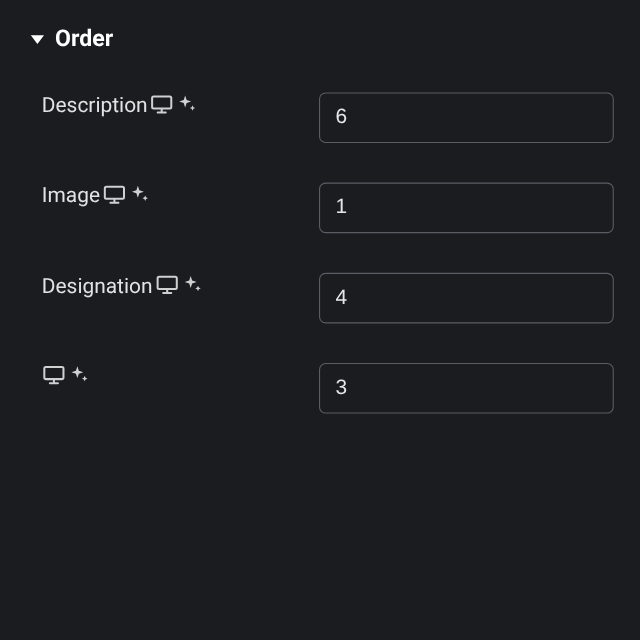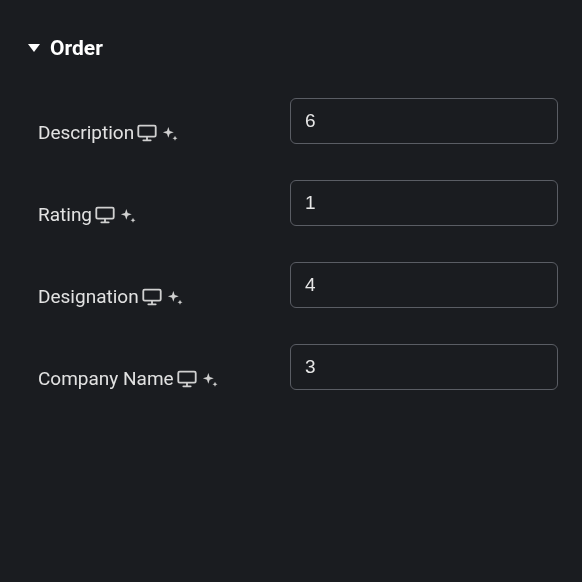--- a/index.html
+++ b/index.html
@@ -9,42 +9,41 @@
     font-family: -apple-system, BlinkMacSystemFont, "Segoe UI", Roboto, Helvetica, Arial, sans-serif;
     color: #e6e6e6;
     padding: 24px 24px 24px 28px;
   }
   .section-header {
     display: flex;
     align-items: center;
     gap: 10px;
     margin-bottom: 36px;
     cursor: pointer;
-    margin-top: 12px;
   }
   .caret {
     width: 0; height: 0;
     border-left: 6px solid transparent;
     border-right: 6px solid transparent;
     border-top: 8px solid #fff;
   }
   .section-title {
     font-size: 21px;
     font-weight: 700;
     color: #fff;
   }
   .rows {
     display: flex;
     flex-direction: column;
     gap: 34px;
     padding-left: 10px;
   }
   .row {
     display: flex;
-    align-items: flex-end;
+    align-items: flex-start;
     gap: 2px;
     height: 48px;
   }
   .row-label {
     font-size: 19px;
     color: #e2e2e2;
     font-weight: 400;
   }
   .icon {
     display: inline-flex;
@@ -88,21 +87,21 @@
         </svg>
       </span>
       <span class="icon">
         <svg width="20" height="20">
           <use href="#sym-sparkle"></use>
         </svg>
       </span>
       <input type="number" class="num-input" value="6" style="">
     </div>
     <div class="row">
-      <span class="row-label">Rating</span>
+      <span class="row-label">Image</span>
       <span class="icon">
         <svg width="22" height="22">
           <use href="#sym-monitor"></use>
         </svg>
       </span>
       <span class="icon">
         <svg width="20" height="20">
           <use href="#sym-sparkle"></use>
         </svg>
       </span>
@@ -116,21 +115,20 @@
         </svg>
       </span>
       <span class="icon">
         <svg width="20" height="20">
           <use href="#sym-sparkle"></use>
         </svg>
       </span>
       <input type="number" class="num-input" value="4" style="">
     </div>
     <div class="row">
-      <span class="row-label">Company Name</span>
       <span class="icon">
         <svg width="22" height="22">
           <use href="#sym-monitor"></use>
         </svg>
       </span>
       <span class="icon">
         <svg width="20" height="20">
           <use href="#sym-sparkle"></use>
         </svg>
       </span>

